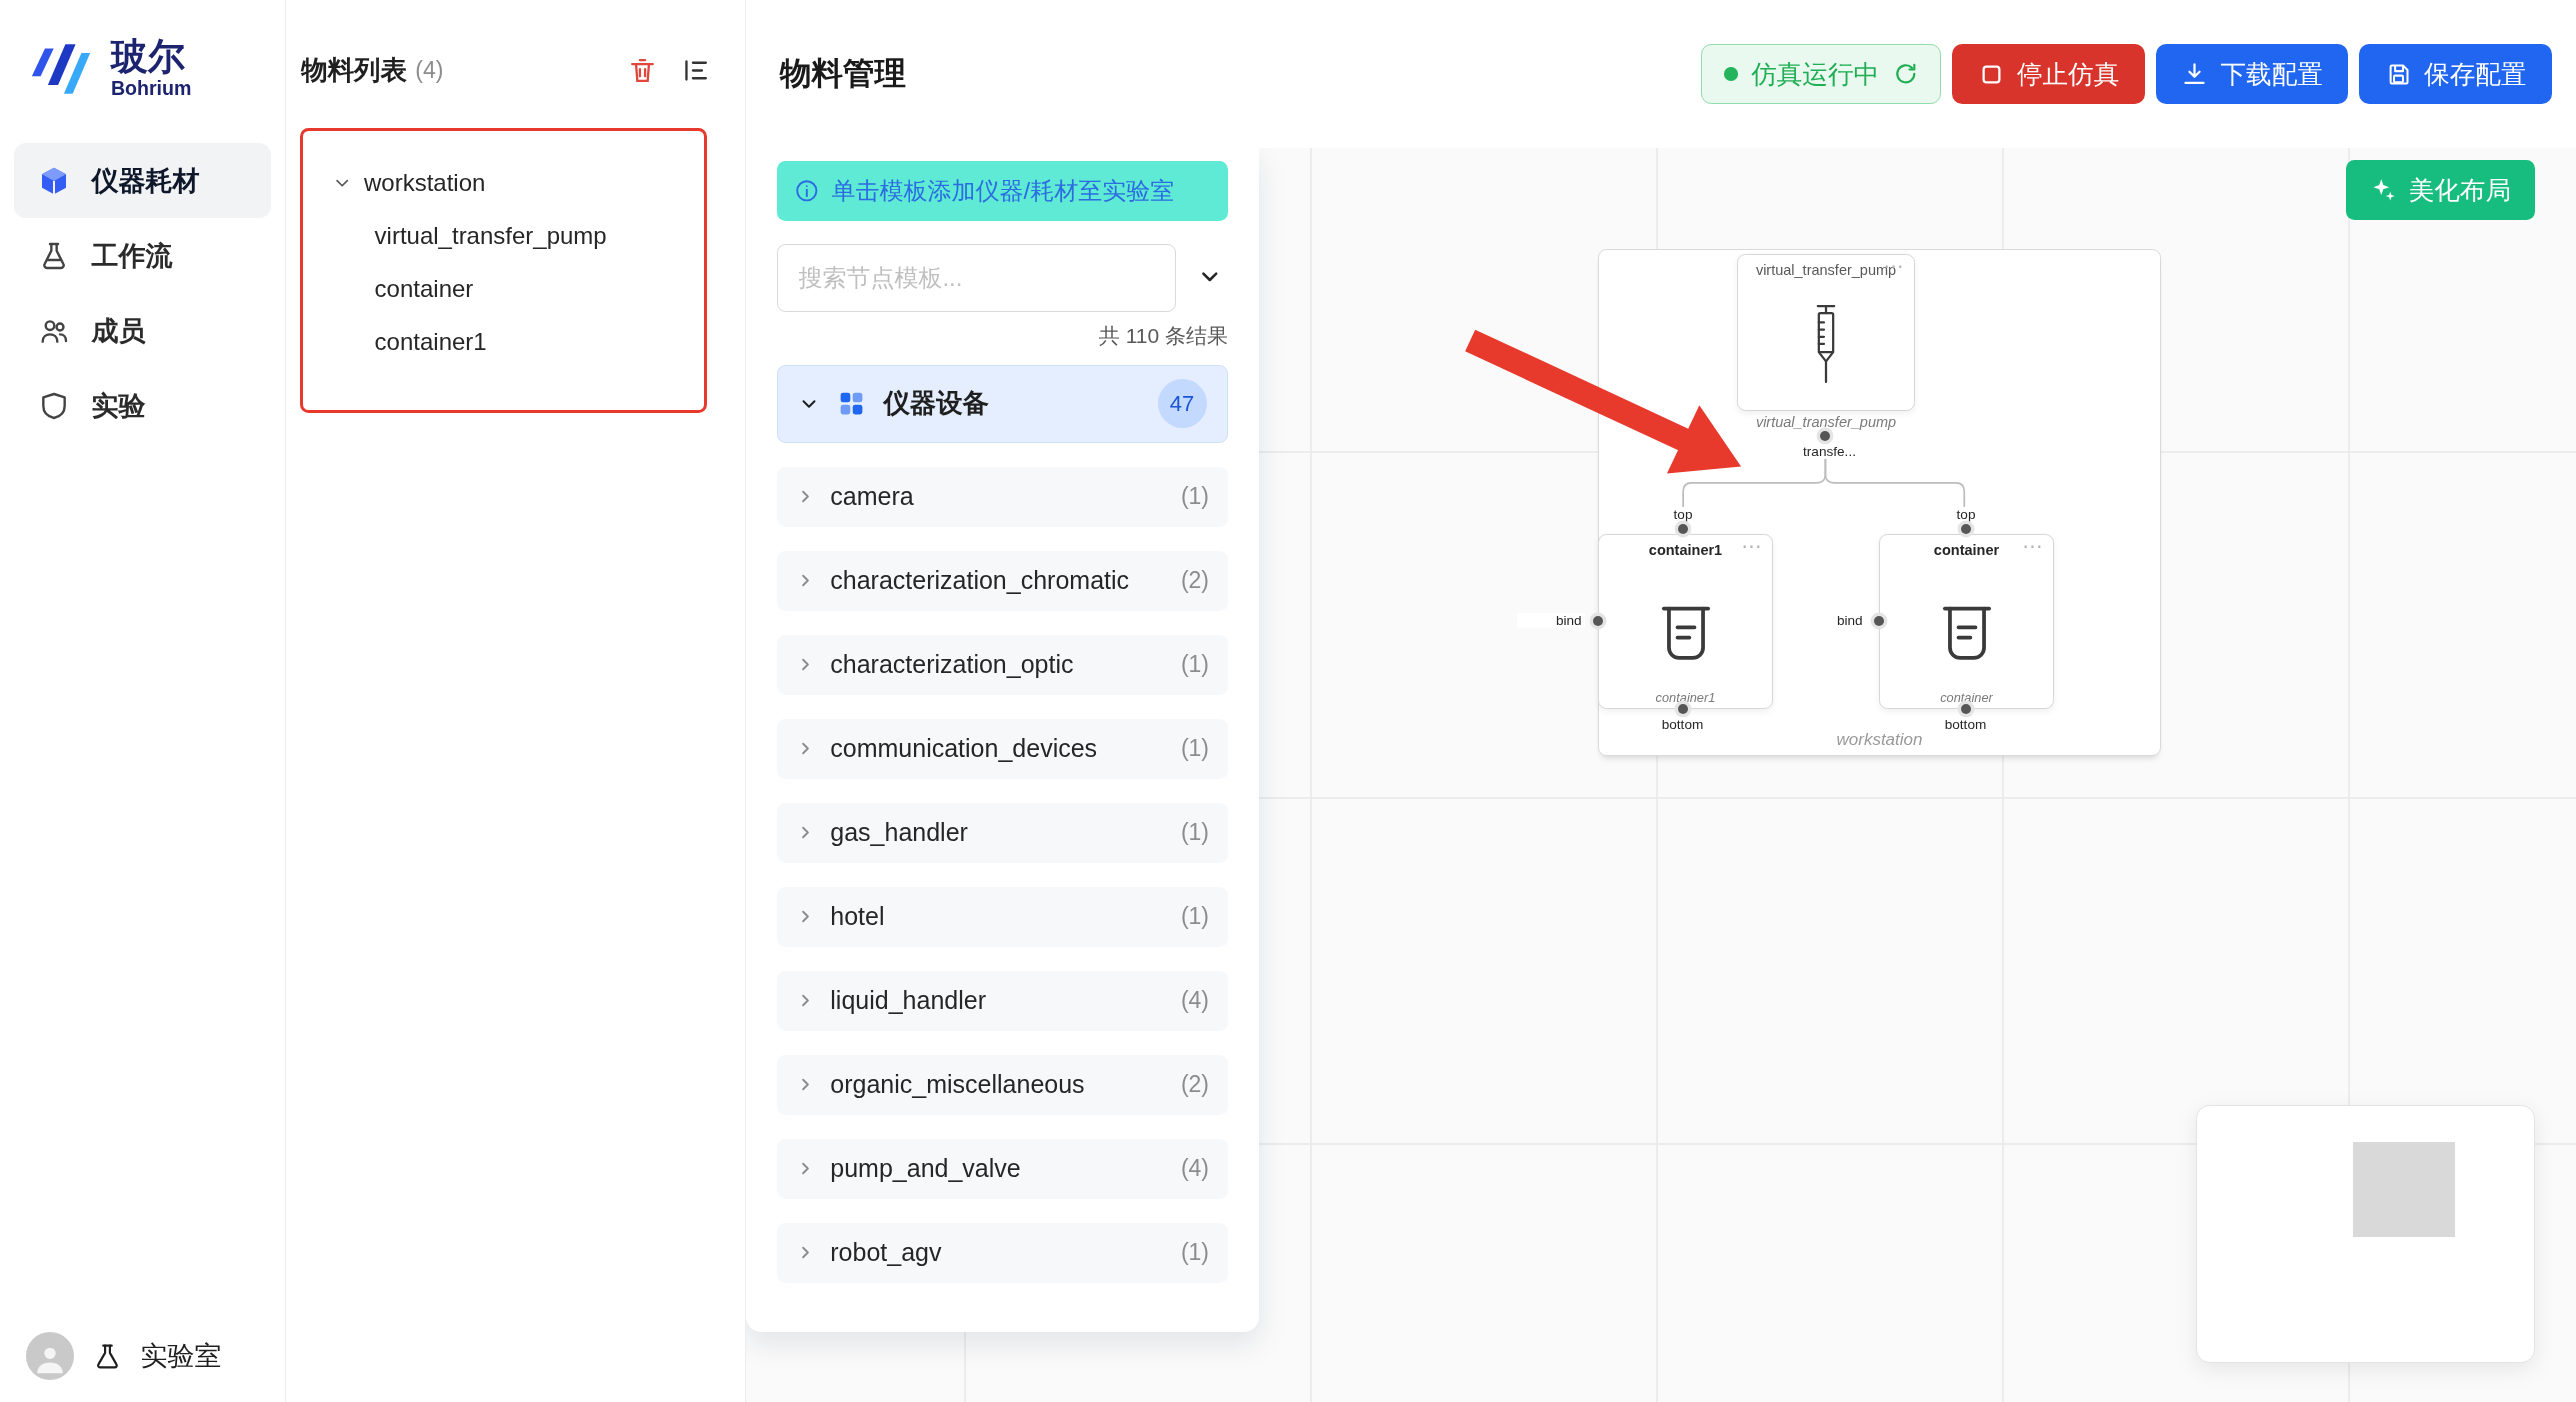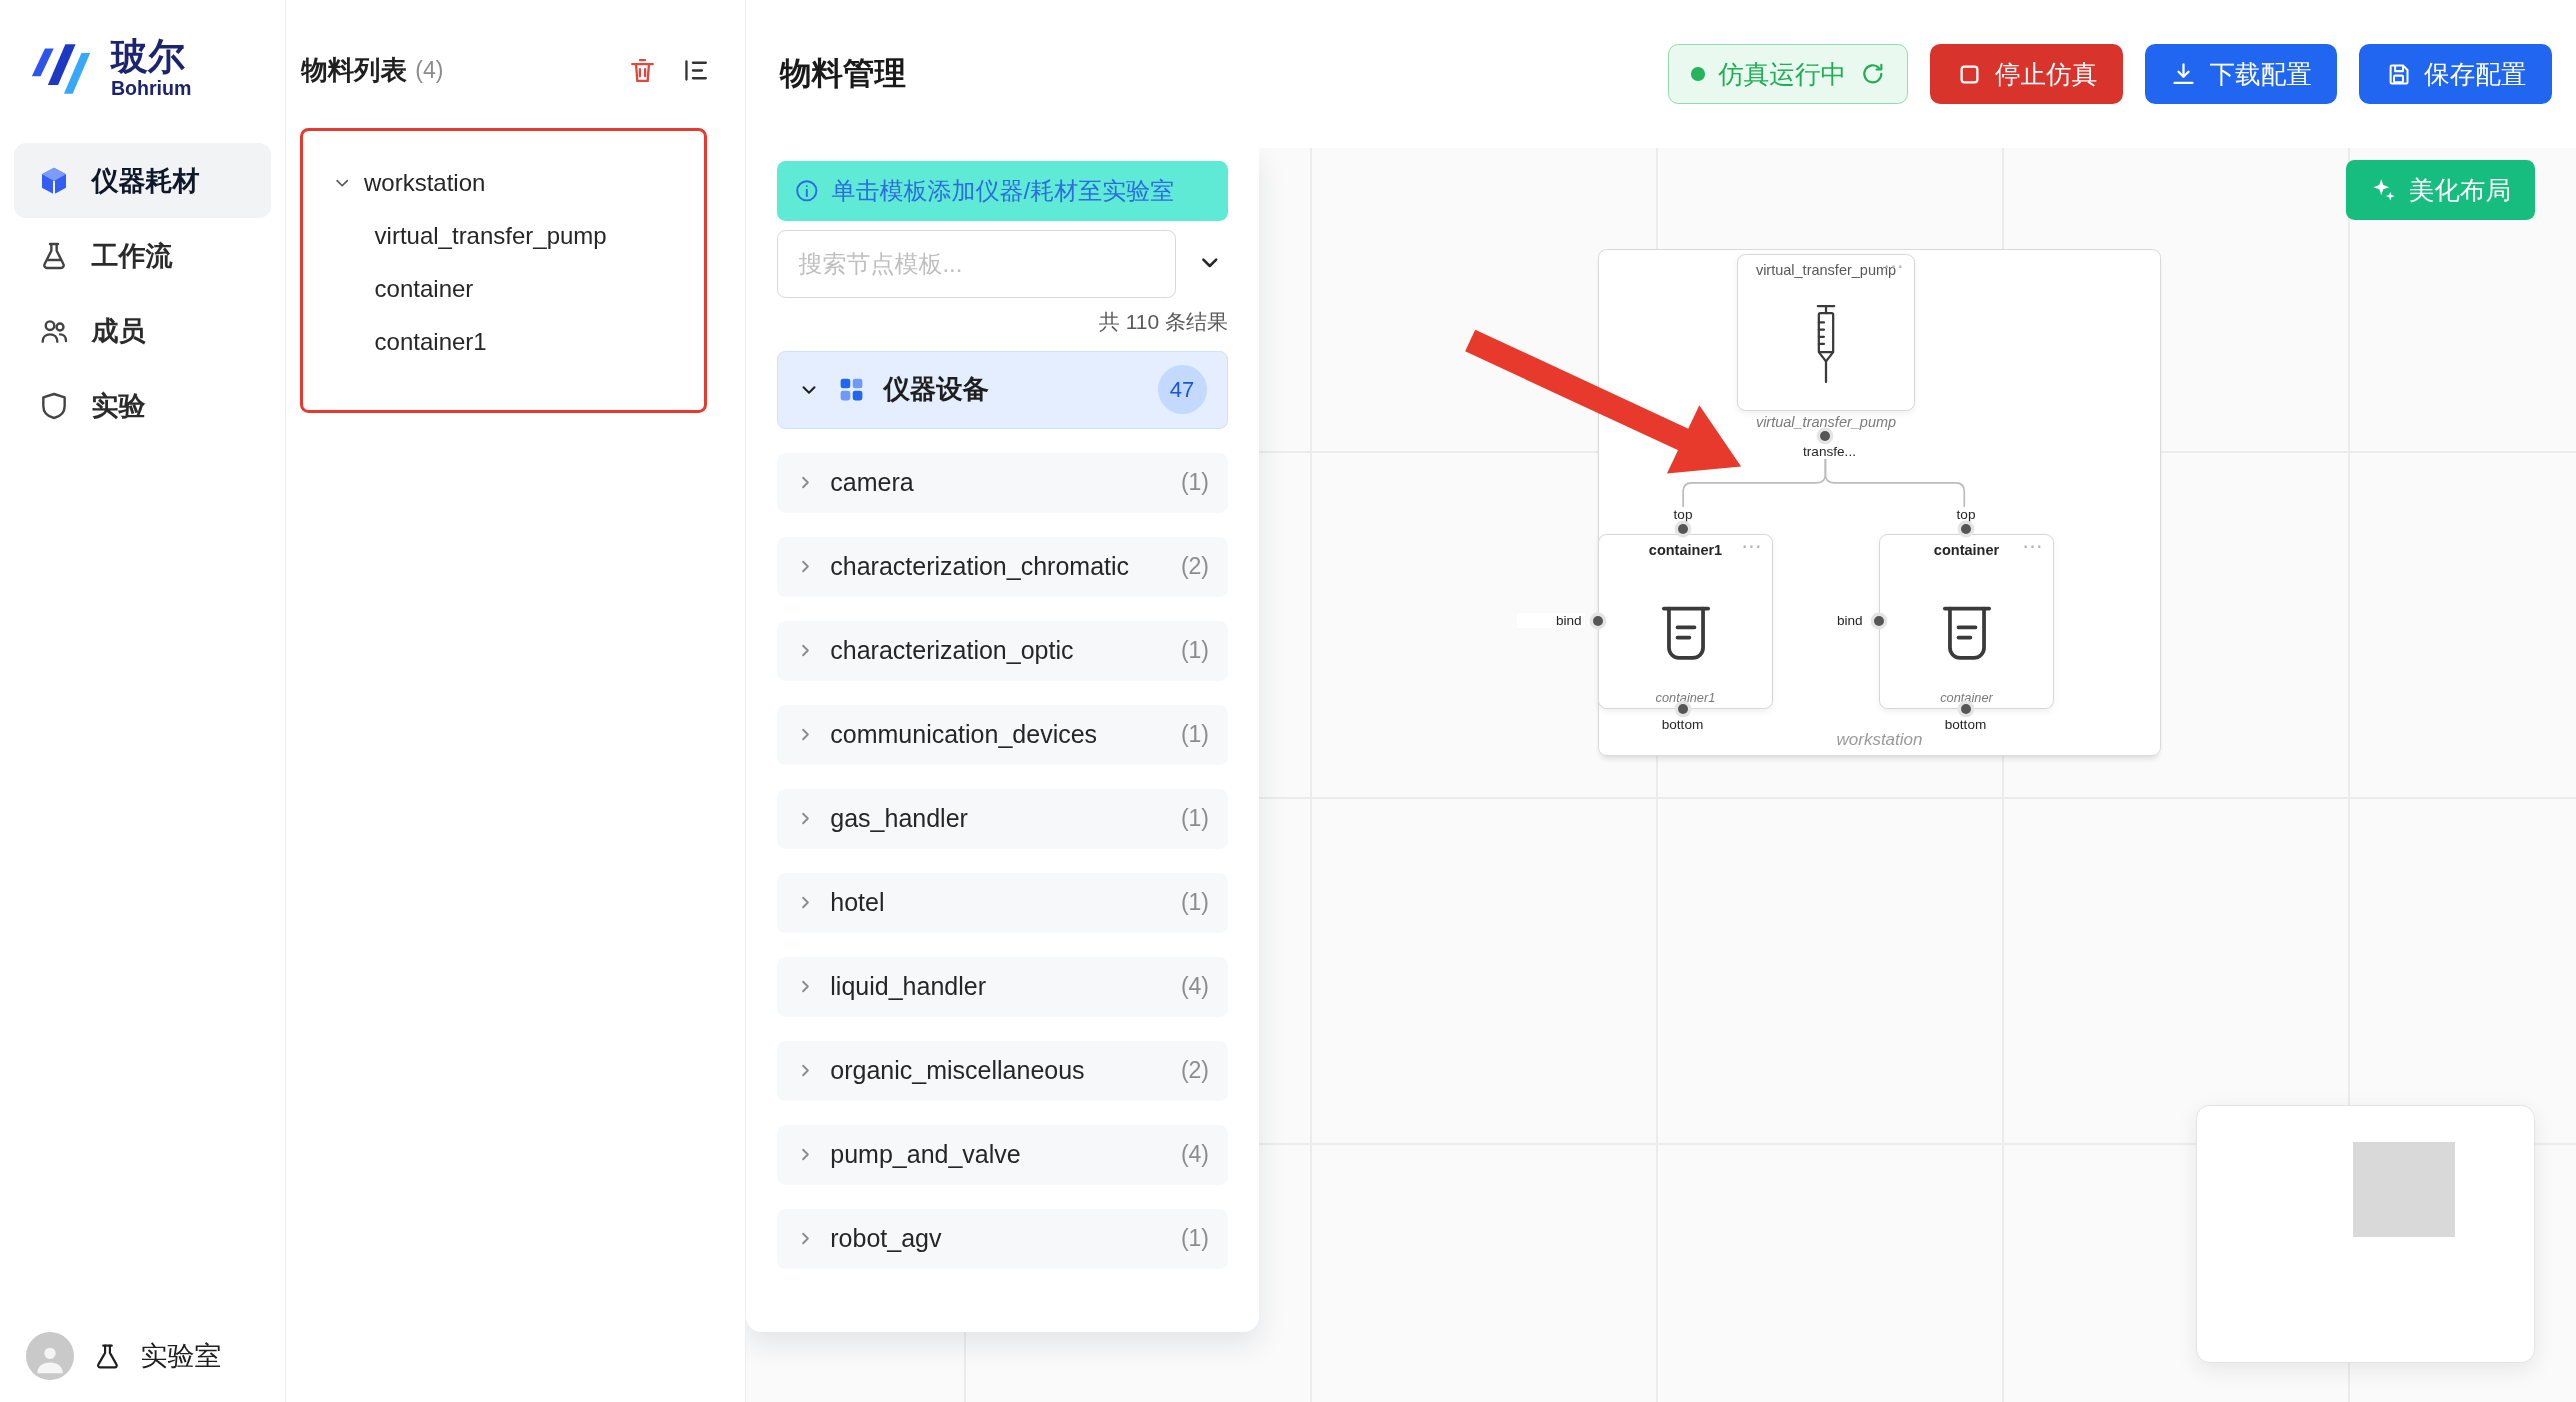--- a/index.html
+++ b/index.html
@@ -61,21 +61,21 @@
   .tree-row.child { padding-left:72px; }
   .tree-chevron { width:20.4px; height:20.4px; color:#595959; }
 
   
   .main { position:absolute; left:746px; top:0; right:0; height:1402px; background:#fafafa; }
   .main-header {
     position:absolute; top:0; left:0; right:0; height:148px; background:#fff;
     display:flex; align-items:center; padding:0 24px 0 34px; z-index:10;
   }
   .page-title { font-size:31.5px; font-weight:700; color:#1a1a1a; }
-  .header-actions { margin-left:auto; display:flex; align-items:center; gap:22px; }
+  .header-actions { margin-left:auto; display:flex; align-items:center; gap:11px; }
   .status-pill {
     height:60px; display:flex; align-items:center; gap:13.6px; padding:0 22px;
     background:#e9f9ef; border:1.7px solid #90dcac; border-radius:10.2px;
     color:#1fae54; font-size:25.6px;
   }
   .status-dot { width:13.6px; height:13.6px; border-radius:50%; background:#23b45c; }
   .refresh-btn { width:25.6px; height:25.6px; background:none; border:none; padding:0; cursor:pointer; color:#1fae54; }
   .btn {
     height:60px; display:flex; align-items:center; gap:12px; padding:0 25.6px;
     border:none; border-radius:10.2px; color:#fff; font-size:25.6px; cursor:pointer;
@@ -101,21 +101,21 @@
     position:absolute; left:0; top:0; width:513px; height:1184px;
     background:#fff; border-radius:0 0 15.3px 15.3px;
     box-shadow:0 12px 29px rgba(20,40,70,.10);
     padding:12.8px 31px 0 31px; z-index:6;
   }
   .hint-banner {
     height:60px; display:flex; align-items:center; gap:12px; padding:0 17px;
     background:#5eead4; border-radius:8.5px; color:#2b6ce2; font-size:24px;
   }
   .hint-banner svg { width:25.6px; height:25.6px; flex:0 0 auto; }
-  .search-row { margin-top:9px; display:flex; align-items:center; gap:15.3px; }
+  .search-row { margin-top:23px; display:flex; align-items:center; gap:15.3px; }
   .search-input {
     flex:1; height:68px; border:1.7px solid #d9d9d9; border-radius:8.5px;
     padding:0 20.4px; font-size:24px; color:#262626; outline:none; font-family:inherit;
     background:#fff;
   }
   .search-input::placeholder { color:#bfbfbf; }
   .collapse-btn { width:37px; height:37px; background:none; border:none; cursor:pointer; color:#262626; }
   .collapse-btn svg { width:25.6px; height:25.6px; }
   .results-summary { margin-top:10.2px; text-align:right; font-size:21px; color:#595959; height:25.6px; }
   .category-row {

